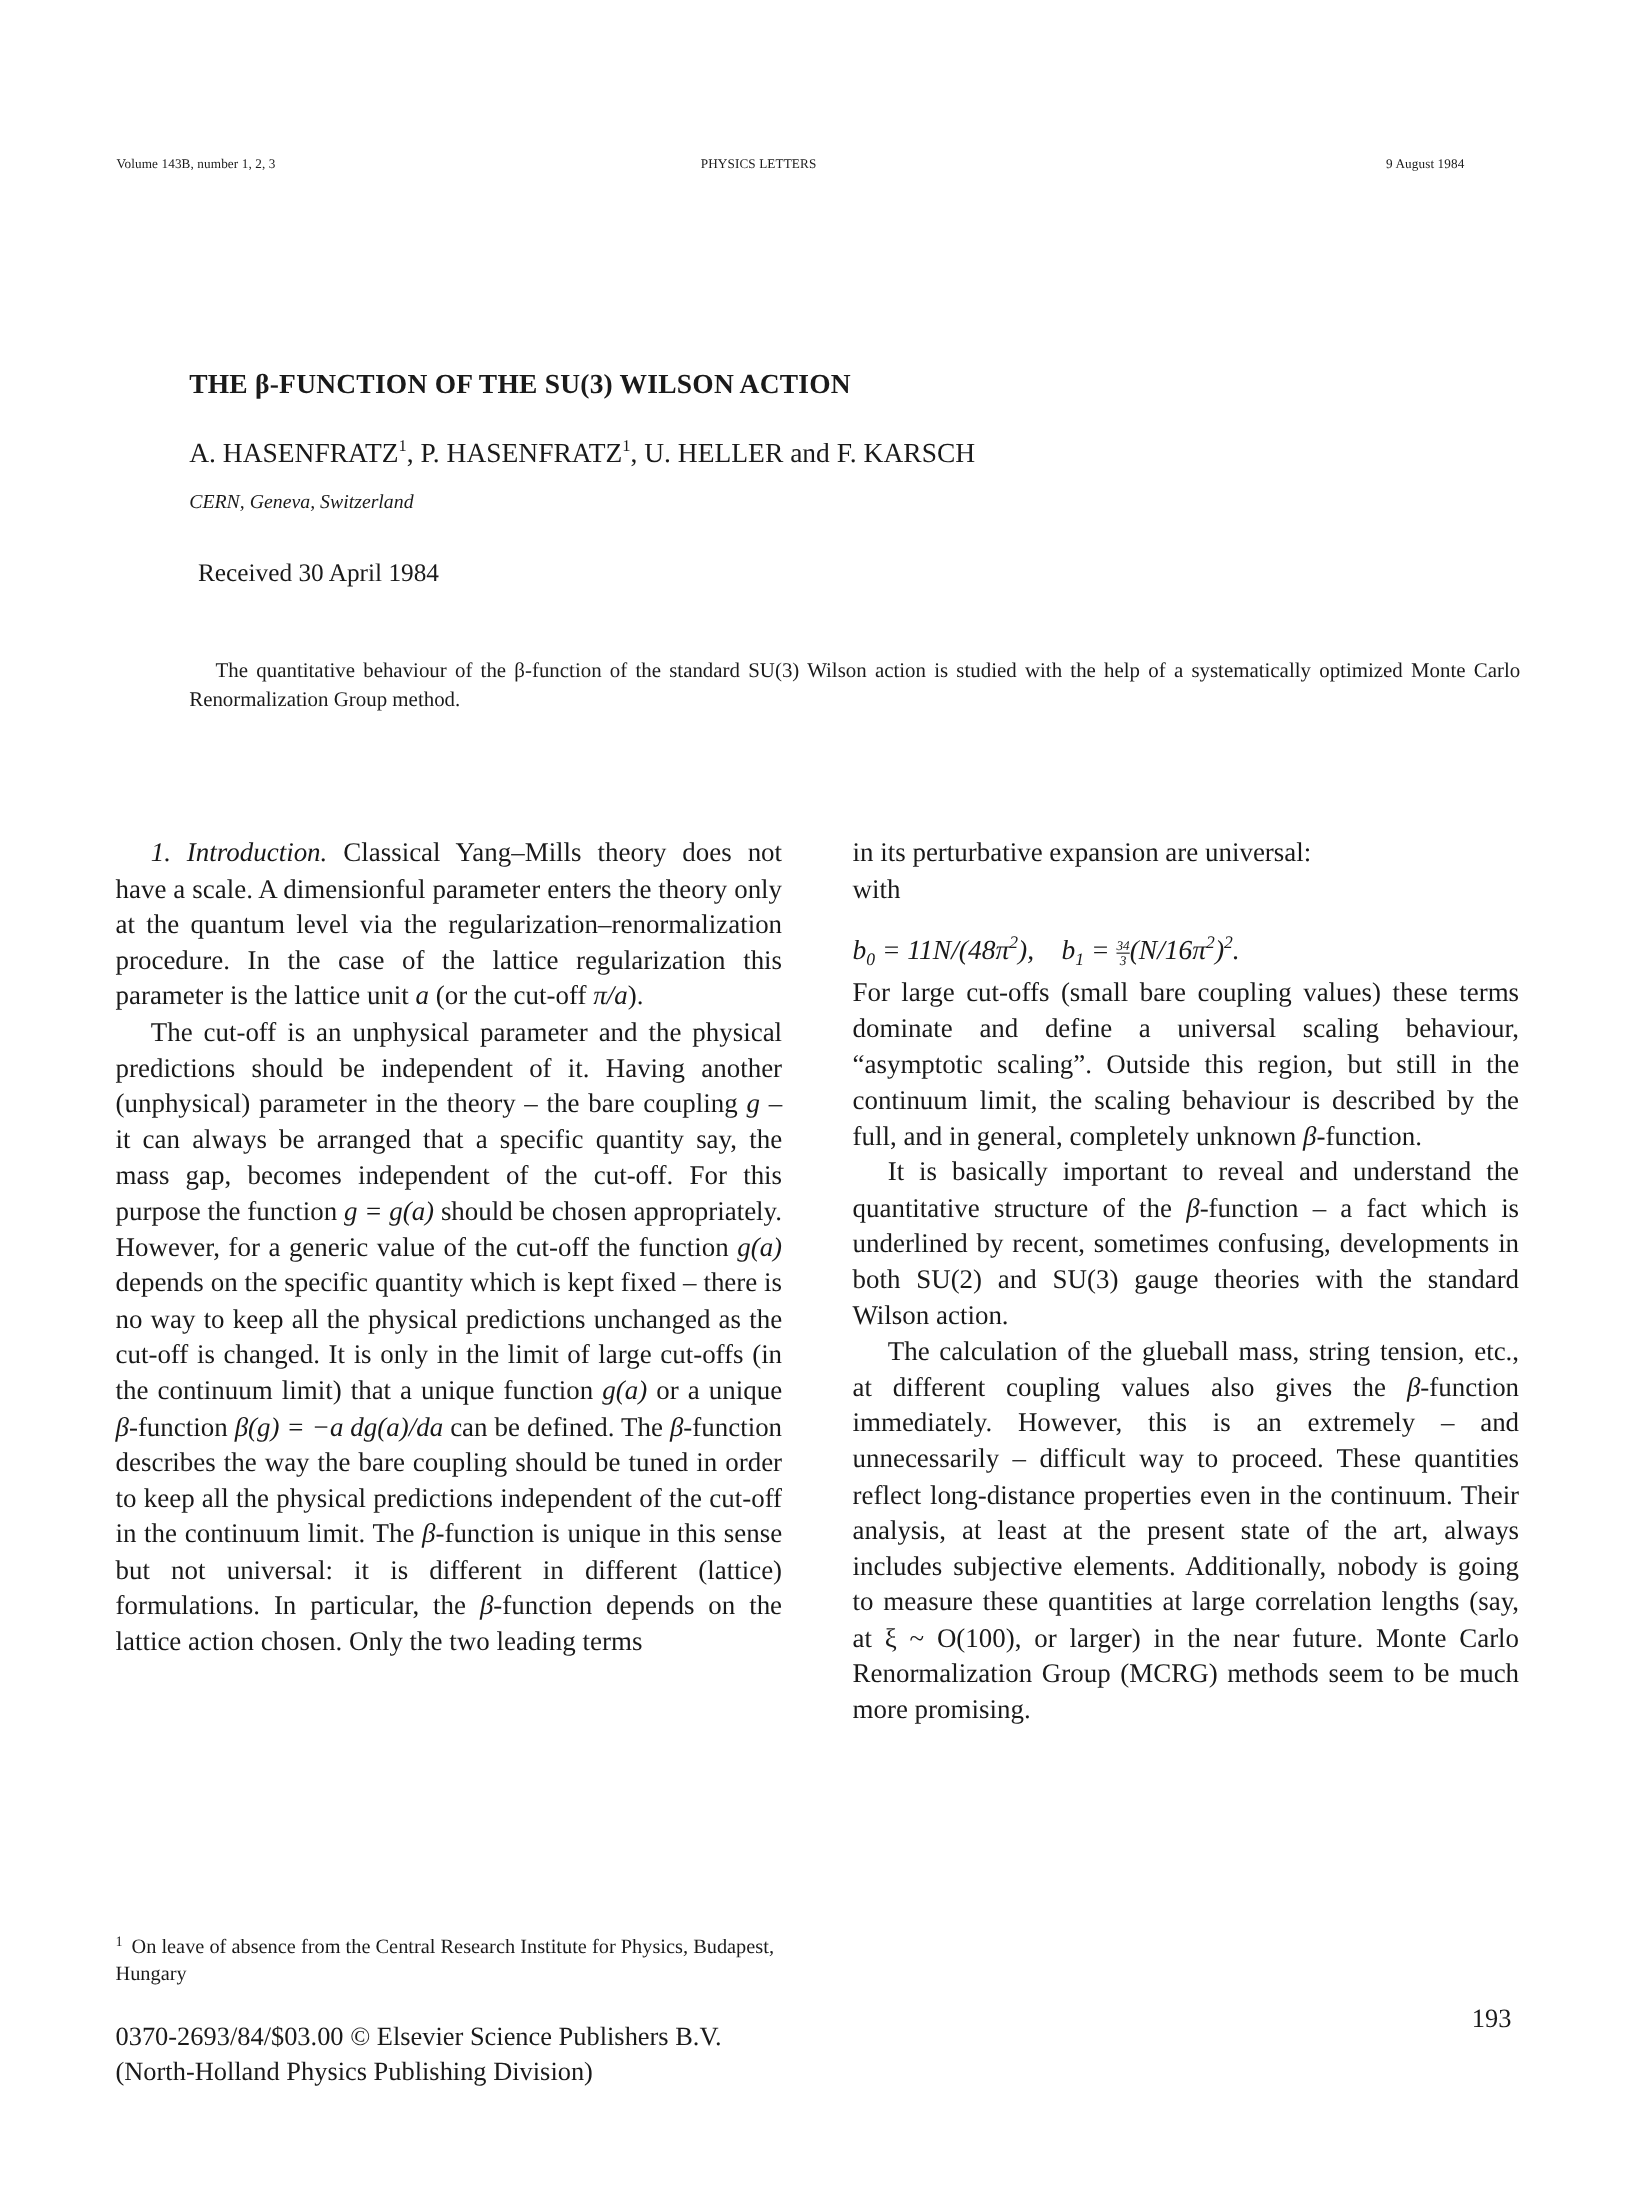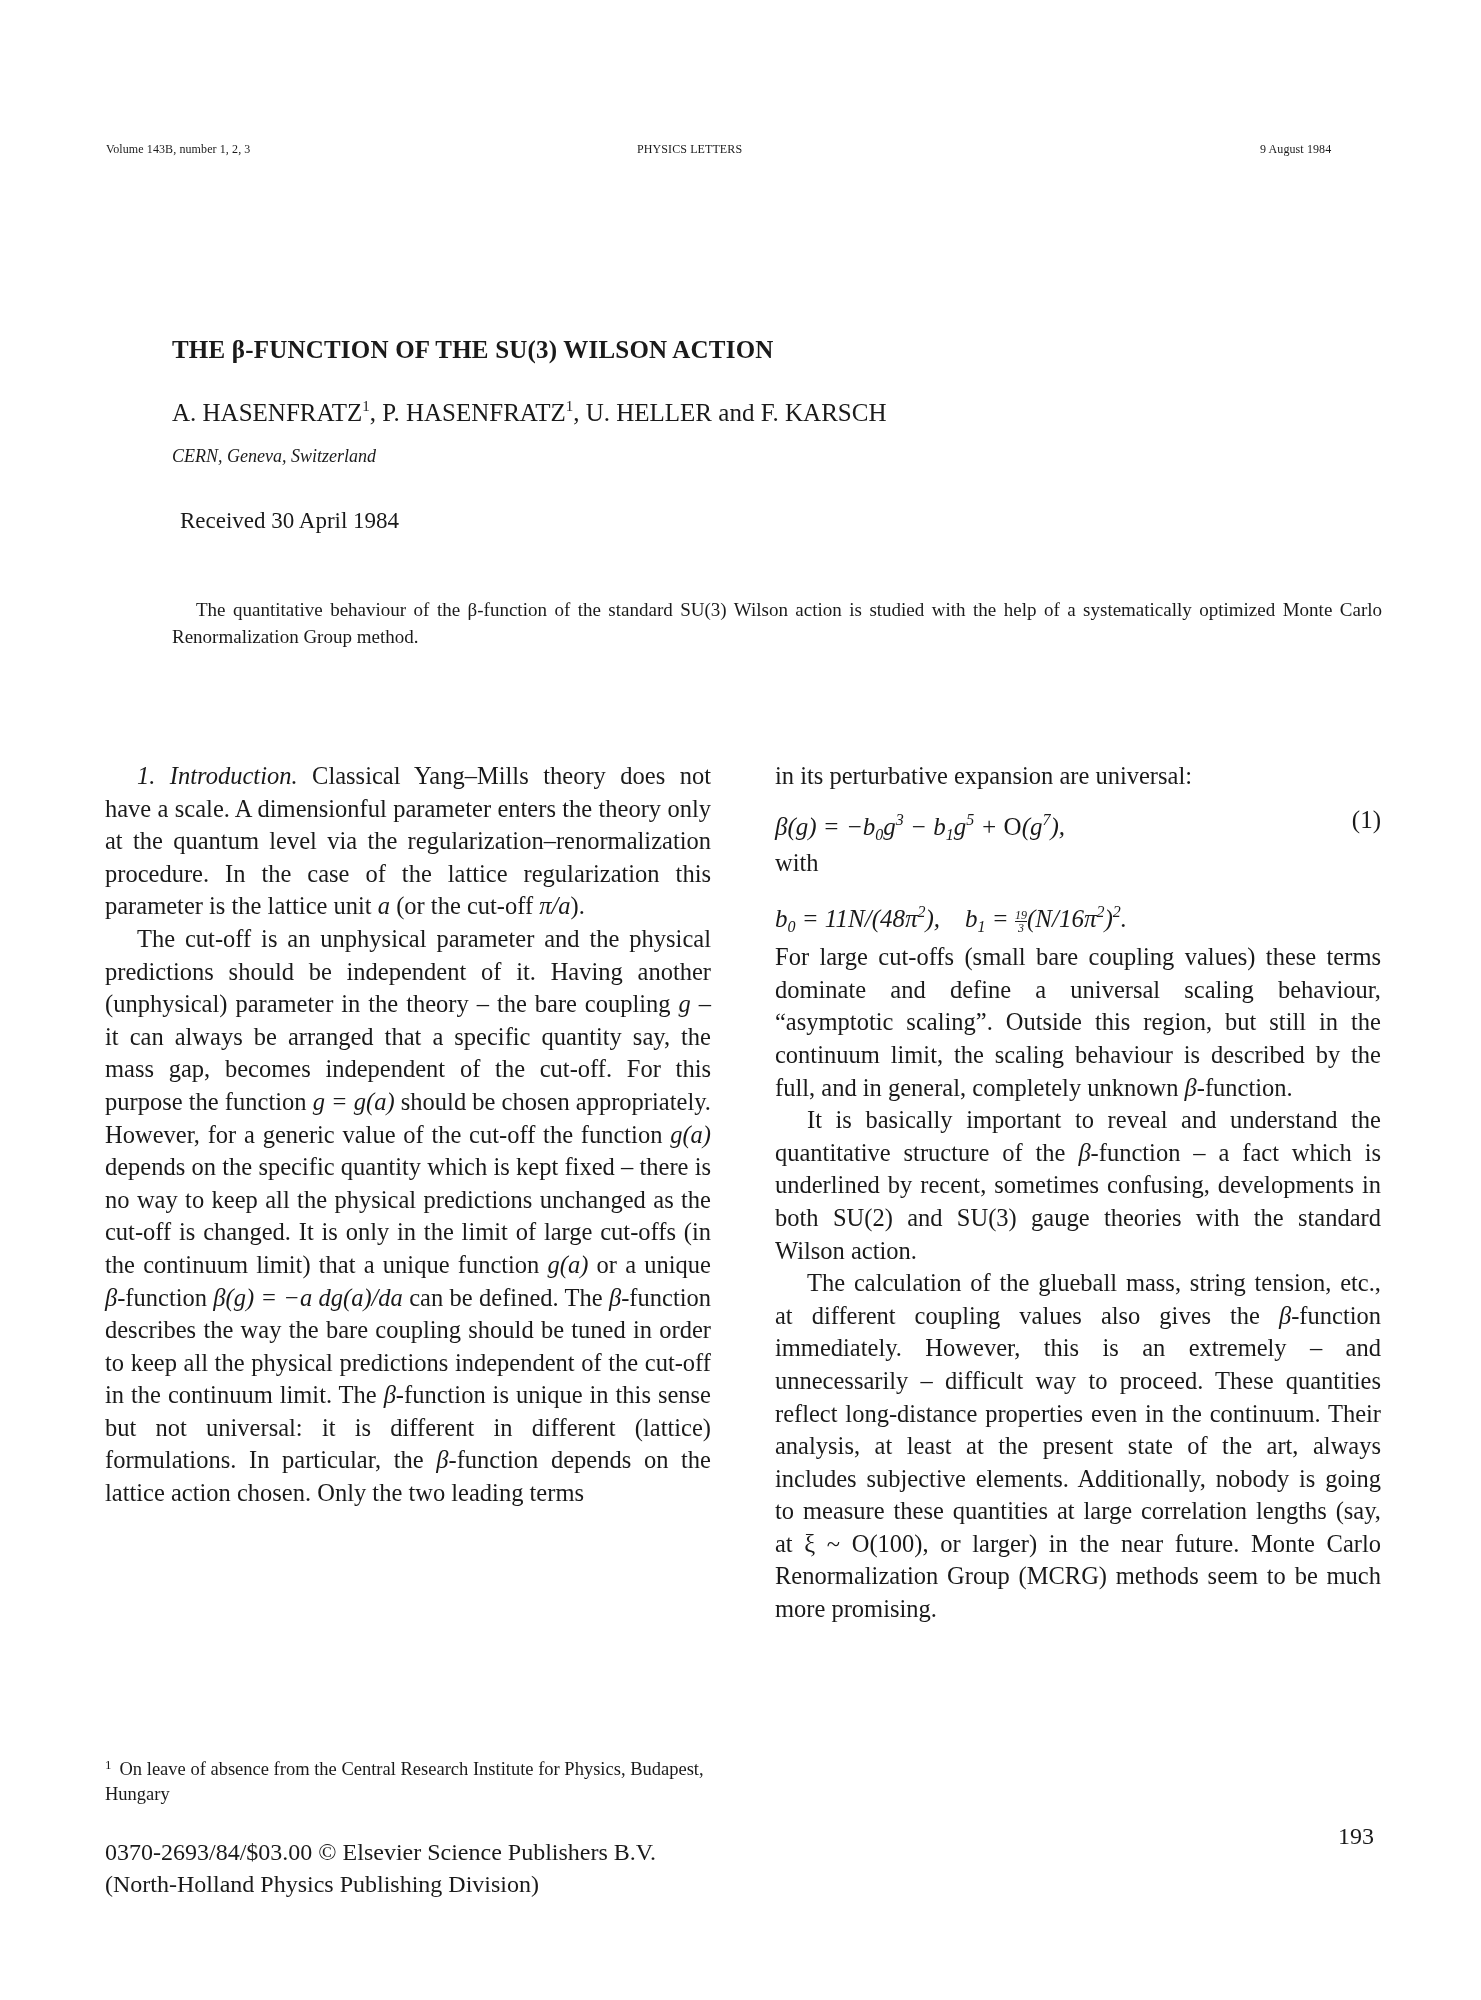--- a/index.html
+++ b/index.html
@@ -60,28 +60,24 @@
 
 <div class="abs" id="abstract">The quantitative behaviour of the β-function of the standard SU(3) Wilson action is studied with the help of a systematically optimized Monte Carlo Renormalization Group method.</div>
 
 <div class="col" id="col-left">
   <p><span class="sec-head">1. Introduction.</span><span> Classical Yang–Mills theory does not have a scale. A dimensionful parameter enters the theory only at the quantum level via the regularization–renormalization procedure. In the case of the lattice regularization this parameter is the lattice unit </span><i>a</i><span> (or the cut-off </span><i>π/a</i><span>).</span></p>
   <p><span>The cut-off is an unphysical parameter and the physical predictions should be independent of it. Having another (unphysical) parameter in the theory – the bare coupling </span><i>g</i><span> – it can always be arranged that a specific quantity say, the mass gap, becomes independent of the cut-off. For this purpose the function </span><i>g = g(a)</i><span> should be chosen appropriately. However, for a generic value of the cut-off the function </span><i>g(a)</i><span> depends on the specific quantity which is kept fixed – there is no way to keep all the physical predictions unchanged as the cut-off is changed. It is only in the limit of large cut-offs (in the continuum limit) that a unique function </span><i>g(a)</i><span> or a unique </span><i>β</i><span>-function </span><i>β(g) = −a dg(a)/da</i><span> can be defined. The </span><i>β</i><span>-function describes the way the bare coupling should be tuned in order to keep all the physical predictions independent of the cut-off in the continuum limit. The </span><i>β</i><span>-function is unique in this sense but not universal: it is different in different (lattice) formulations. In particular, the </span><i>β</i><span>-function depends on the lattice action chosen. Only the two leading terms</span></p>
 </div>
 
 <div class="col" id="col-right">
   <p class="noindent">in its perturbative expansion are universal:</p>
-  <div class="eq">
-    <span class="m">β(g) = −b<sub>0</sub>g<sup>3</sup> − b<sub>1</sub>g<sup>5</sup> + <span style="font-style:normal">O</span>(g<sup>7</sup>),</span>
-    <span class="num">(1)</span>
-  </div>
   <p class="noindent">with</p>
   <div class="eq" style="height:62px; line-height:66px;">
     <span class="m">b<sub>0</sub> = 11N/(48π<sup>2</sup>),</span>&nbsp;&nbsp;&nbsp;
-    <span class="m">b<sub>1</sub> = <span class="frac"><span class="top">19</span><span>3</span></span>(N/16π<sup>2</sup>)<sup>2</sup>.</span>
+    <span class="m">b<sub>1</sub> = <span class="frac"><span class="top">34</span><span>3</span></span>(N/16π<sup>2</sup>)<sup>2</sup>.</span>
   </div>
   <p class="noindent"><span>For large cut-offs (small bare coupling values) these terms dominate and define a universal scaling behaviour, “asymptotic scaling”. Outside this region, but still in the continuum limit, the scaling behaviour is described by the full, and in general, completely unknown </span><i>β</i><span>-function.</span></p>
   <p><span>It is basically important to reveal and understand the quantitative structure of the </span><i>β</i><span>-function – a fact which is underlined by recent, sometimes confusing, developments in both SU(2) and SU(3) gauge theories with the standard Wilson action.</span></p>
   <p><span>The calculation of the glueball mass, string tension, etc., at different coupling values also gives the </span><i>β</i><span>-function immediately. However, this is an extremely – and unnecessarily – difficult way to proceed. These quantities reflect long-distance properties even in the continuum. Their analysis, at least at the present state of the art, always includes subjective elements. Additionally, nobody is going to measure these quantities at large correlation lengths (say, at ξ ~ O(100), or larger) in the near future. Monte Carlo Renormalization Group (MCRG) methods seem to be much more promising.</span></p>
 </div>
 
 <div class="abs" id="footnote">
   <sup>1</sup><span>On leave of absence from the Central Research Institute for Physics, Budapest, Hungary</span>
 </div>
 

